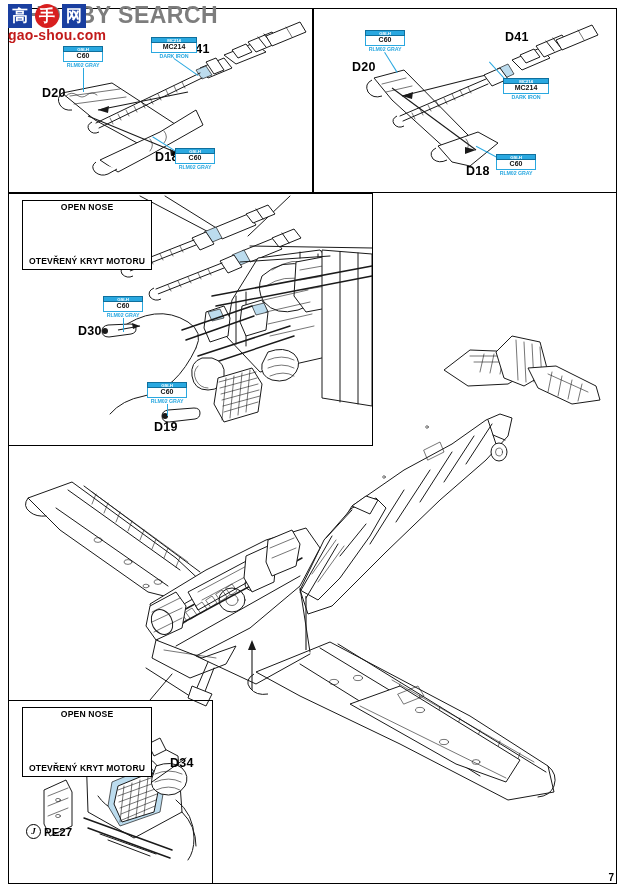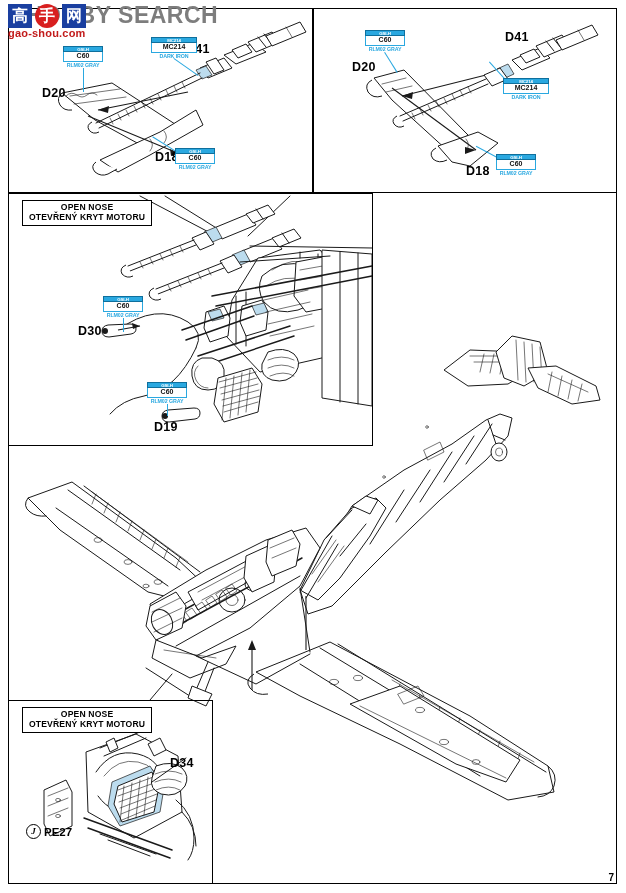--- a/index.html
+++ b/index.html
@@ -30,39 +30,39 @@
     position:absolute;top:2px;
     width:24px;height:24px;
     color:#fff;font-size:16px;font-weight:700;line-height:24px;text-align:center;
     font-family:"DejaVu Sans",sans-serif;
   }
   .wm-cjk.c1{left:4px;background:#1a3fa0;}
   .wm-cjk.c2{left:31px;background:#d81f1f;border-radius:50%;}
   .wm-cjk.c3{left:58px;background:#1a3fa0;}
   .wm-url{
     position:absolute;left:4px;top:25px;
-    font-size:11px;font-weight:700;color:#c21b1b;letter-spacing:.2px;
+    font-size:14px;font-weight:700;color:#c21b1b;letter-spacing:.2px;
     font-family:"Liberation Sans",sans-serif;
   }
 
   
   .panel{position:absolute;box-sizing:border-box;border:1.3px solid #000;background:transparent;}
   #panel-tl{left:8px;  top:8px;   width:305px; height:185px;}
   #panel-tr{left:313px;top:8px;   width:304px; height:185px;}
   #panel-mid{left:8px; top:193px; width:365px; height:253px;}
   #panel-bl{left:8px;  top:700px; width:205px; height:184px;}
 
   
   .capbox{
     position:absolute;border:1.2px solid #000;background:#fff;
     padding:2px 6px 3px 6px;text-align:center;line-height:1.12;
     font-size:8.6px;font-weight:700;letter-spacing:.15px;z-index:12;
   }
   .capbox .l1{display:block;}
-  .capbox .l2{display:block;}
+  .capbox .l2{display:block;margin-top:44px;}
   #cap-mid{left:22px;top:200px;}
   #cap-bl{left:22px;top:707px;}
 
   
   .partcode{
     position:absolute;font-size:12.5px;font-weight:700;letter-spacing:.2px;
     z-index:15;white-space:nowrap;
   }
 
   

